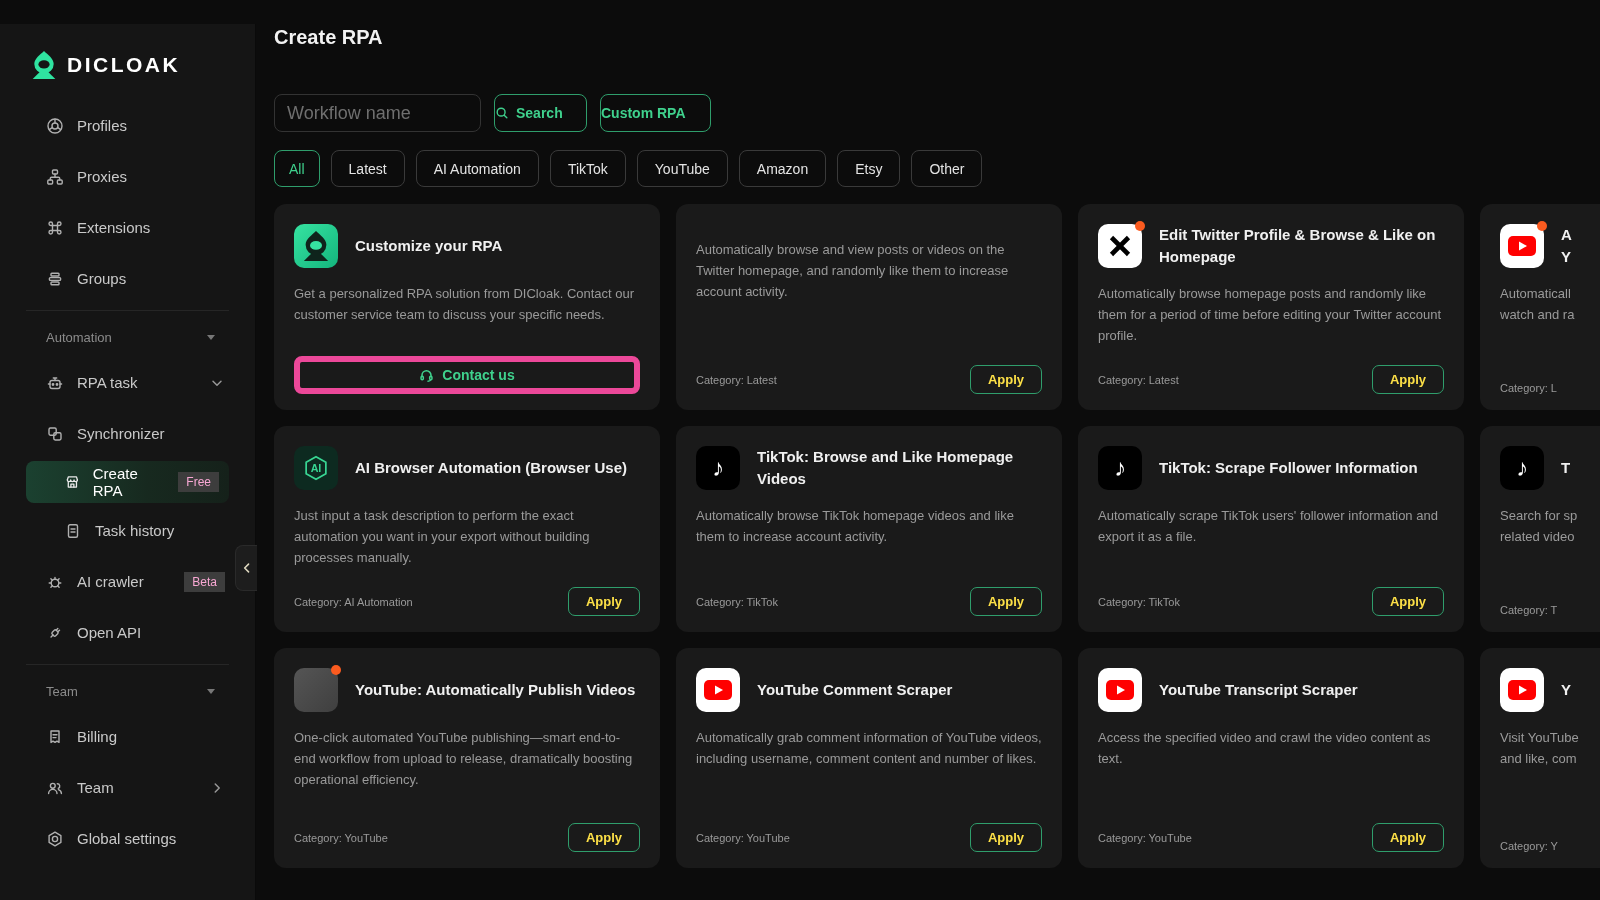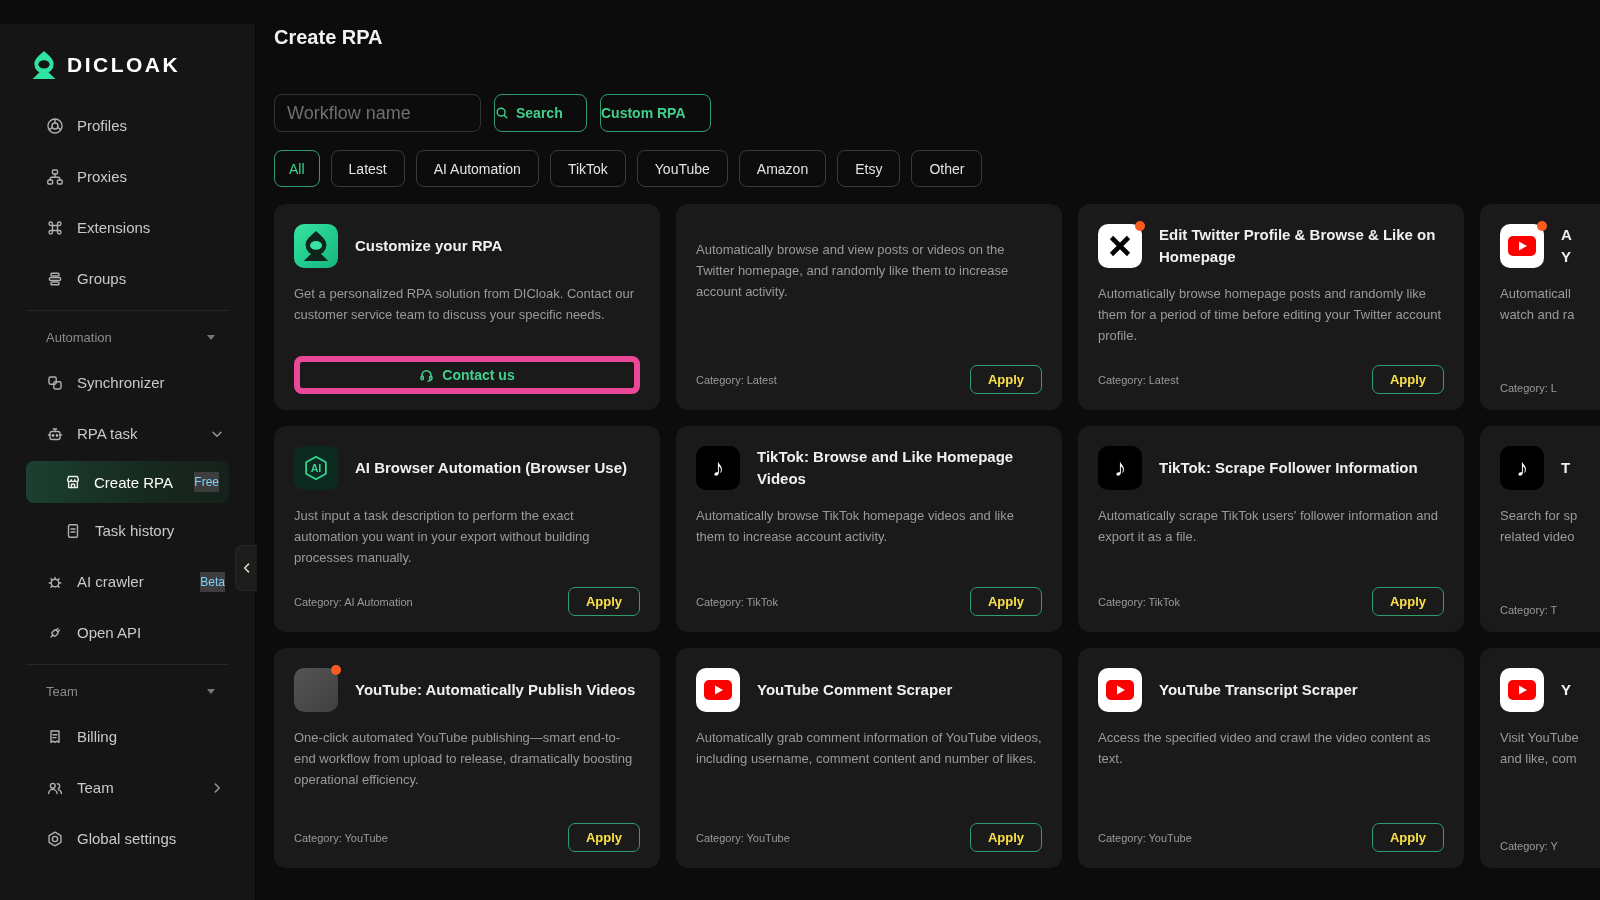--- a/index.html
+++ b/index.html
@@ -23,22 +23,22 @@
     padding:0 40px 0 46px; color:#8b8b8b; font-size:13px; }
   .caret-down { width:0; height:0; border:4.5px solid transparent;
     border-top:5.5px solid #777; margin-left:auto; margin-top:5px; }
   .chev { width:16px; height:16px; stroke:#9a9a9a; fill:none; stroke-width:1.6;
     stroke-linecap:round; stroke-linejoin:round; margin-left:auto; }
   .active-pill { margin:2px 26px; height:42px; border-radius:8px;
     background:linear-gradient(90deg,#1b4130 0%,#17291f 60%,#15211a 100%);
     display:flex; align-items:center; gap:12px; padding:0 10px 0 38px; color:#fff;
     font-size:15px; cursor:pointer; }
   .active-pill .nav-icon { stroke:#eaeaea; }
-  .badge { margin-left:auto; background:#3d3d3d; color:#7dd3fc; font-size:12px;
-    border-radius:0; padding:3px 0; }
+  .badge { margin-left:auto; background:#3d3d3d; color:#f9a8d4; font-size:12px;
+    border-radius:0; padding:3px 8px; }
   .nested { padding-left:64px; }
   .collapse-tab { position:absolute; right:-2px; top:521px; width:22px; height:46px;
     background:#1d1d1d; border:1px solid #2a2a2a; border-right:none;
     border-radius:8px 0 0 8px; display:flex; align-items:center; justify-content:center;
     cursor:pointer; z-index:5; }
   .collapse-tab svg { width:14px; height:14px; stroke:#ded8bf; fill:none;
     stroke-width:2; stroke-linecap:round; stroke-linejoin:round; }
 
   
   .main { flex:1; padding:26px 0 0 18px; overflow:hidden; }
@@ -160,37 +160,37 @@
 
     <div class="divider"></div>
 
     <div class="section-h">
       <span>Automation</span>
       <span class="caret-down"></span>
     </div>
 
     <div class="nav-item">
       <svg class="nav-icon" viewBox="0 0 18 18">
-        <rect x="3" y="3" width="7.2" height="7.2" rx="1.4"></rect>
-        <rect x="7.8" y="7.8" width="7.2" height="7.2" rx="1.4"></rect>
-      </svg>
-      <span>Synchronizer</span>
-    </div>
-
-    <div class="nav-item">
-      <svg class="nav-icon" viewBox="0 0 18 18">
         <rect x="4" y="6.5" width="10" height="8" rx="2"></rect>
         <path d="M9 6.5 V4 M7.3 4 h3.4 M4 10 H2.4 M14 10 H15.6"></path>
         <circle cx="7" cy="10.5" r="0.7" fill="#b0b0b0"></circle>
         <circle cx="11" cy="10.5" r="0.7" fill="#b0b0b0"></circle>
       </svg>
       <span>RPA task</span>
       <svg class="chev" viewBox="0 0 18 18">
         <polyline points="4.5,7 9,11.5 13.5,7"></polyline>
       </svg>
+    </div>
+
+    <div class="nav-item">
+      <svg class="nav-icon" viewBox="0 0 18 18">
+        <rect x="3" y="3" width="7.2" height="7.2" rx="1.4"></rect>
+        <rect x="7.8" y="7.8" width="7.2" height="7.2" rx="1.4"></rect>
+      </svg>
+      <span>Synchronizer</span>
     </div>
 
     <div class="active-pill">
       <svg class="nav-icon" viewBox="0 0 18 18">
         <path d="M3.6 6.8 L4.6 3.5 h8.8 L14.4 6.8"></path>
         <path d="M3.6 6.8 a1.8 1.8 0 0 0 3.6 0 a1.8 1.8 0 0 0 3.6 0 a1.8 1.8 0 0 0 3.6 0"></path>
         <path d="M4.6 9.4 v5.1 h8.8 V9.4"></path>
         <path d="M7.4 14.5 v-3.2 h3.2 v3.2"></path>
       </svg>
       <span>Create RPA</span>

